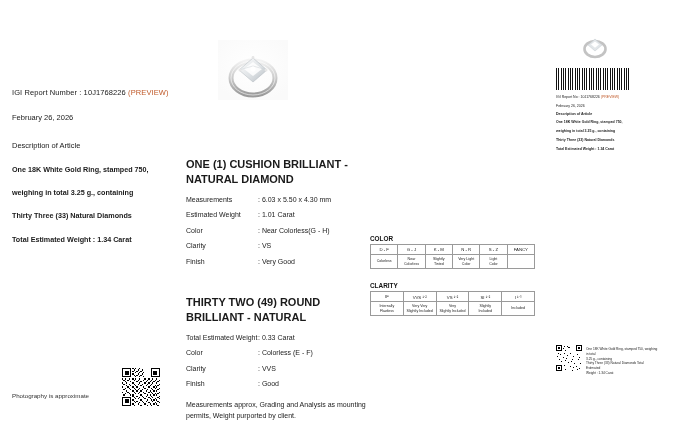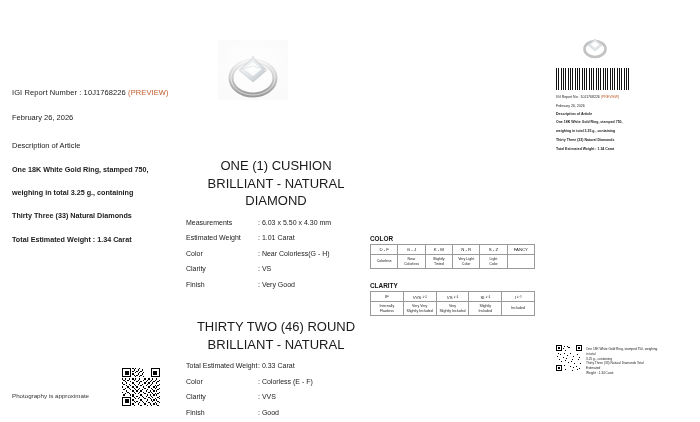--- a/index.html
+++ b/index.html
@@ -20,21 +20,21 @@
   
   .left-col{position:absolute;left:12px;top:88px;width:165px;}
   .report-line{font-size:7.5px;letter-spacing:.1px;margin-bottom:16px;}
   .report-line .preview{color:#c05a2a;}
   .date-line{font-size:7.5px;margin-bottom:19px;}
   .sec-title{font-size:7.5px;margin-bottom:16px;}
   .desc-line{font-size:7.2px;line-height:1.0;margin-bottom:16px;font-weight:bold;}
 
   
   .center-col{position:absolute;left:186px;top:157px;width:180px;}
-  .blk-title{font-size:13px;font-weight:normal;line-height:1.35;margin-bottom:9px;text-align:center;}
+  .blk-title{font-size:11px;font-weight:bold;line-height:1.35;margin-bottom:9px;}
   .row{display:flex;font-size:7px;line-height:1.0;margin-bottom:8.5px;}
   .row .k{width:72px;color:#222;}
   .row .v{color:#222;}
   .gap{height:22px;}
   .note{font-size:7px;line-height:1.45;margin-top:13px;color:#222;}
 
   
   .scales{position:absolute;left:370px;top:235px;width:165px;}
   .scale-label{font-size:6.4px;font-weight:bold;margin-bottom:2px;color:#111;}
   table.scale{border-collapse:collapse;width:165px;table-layout:fixed;}
@@ -151,21 +151,21 @@
       <span class="v">: VS</span>
     </div>
     <div class="row">
       <span class="k">Finish</span>
       <span class="v">: Very Good</span>
     </div>
 
     <div class="gap"></div>
 
     <div class="blk-title">
-      <div>THIRTY TWO (46) ROUND BRILLIANT - NATURAL</div>
+      <div>THIRTY TWO (49) ROUND BRILLIANT - NATURAL</div>
     </div>
 
     <div class="row">
       <span class="k">Total Estimated Weight</span>
       <span class="v">: 0.33 Carat</span>
     </div>
     <div class="row">
       <span class="k">Color</span>
       <span class="v">: Colorless (E - F)</span>
     </div>

